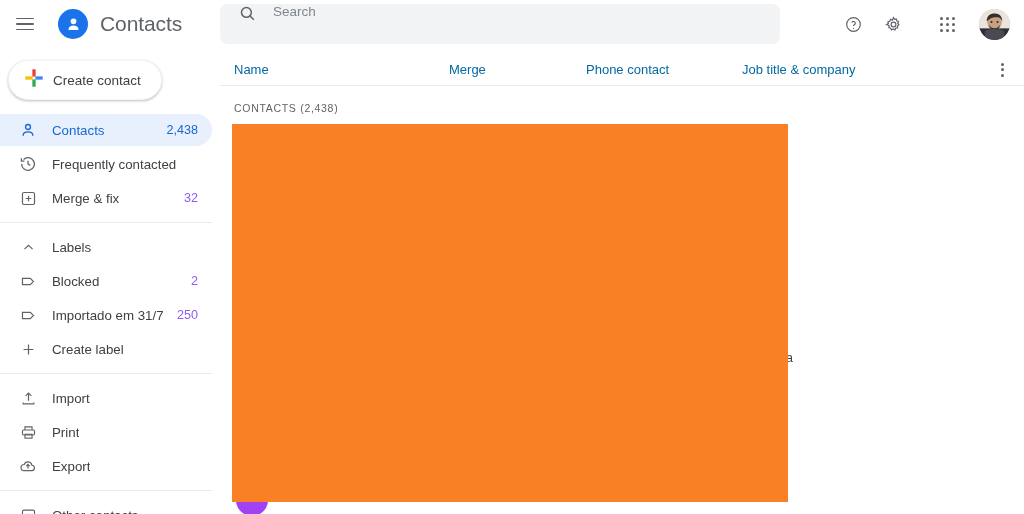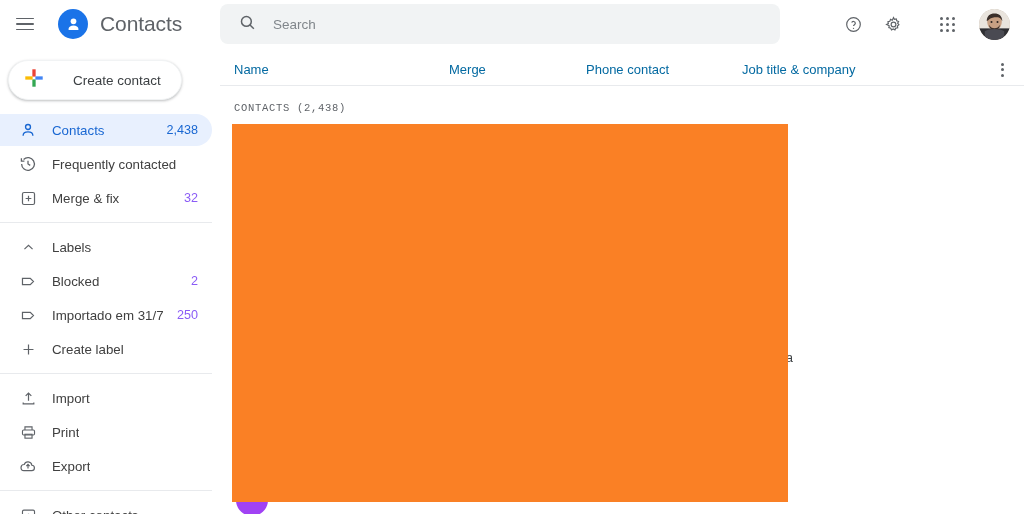--- a/index.html
+++ b/index.html
@@ -35,21 +35,21 @@
     display: flex; align-items: center; justify-content: center;
   }
   .brand-title {
     font-size: 21px; color: #5f6368; margin-left: 12px;
     letter-spacing: -0.1px; white-space: nowrap;
   }
 
   .create-btn {
     position: absolute; left: 8px; top: 60px;
     height: 40px; padding: 0 20px 0 14px;
-    display: flex; align-items: center; gap: 28px;
+    display: flex; align-items: center; gap: 8px;
     background: #ffffff; border: 1px solid #f1f3f4;
     border-radius: 21px;
     box-shadow: 0 1px 3px rgba(60,64,67,.22), 0 1px 2px rgba(60,64,67,.12);
     cursor: pointer; white-space: nowrap;
   }
   .create-btn .lbl { font-size: 13.5px; color: #3c4043; font-weight: 500; }
 
   .nav { position: absolute; left: 0; top: 112px; width: 220px; }
   .nav-item {
     position: relative;
@@ -78,21 +78,21 @@
   .nav-item.selected .ico { color: #1967d2; }
   .nav-sep { height: 1px; background: #e8eaed; margin: 8px 8px 8px 0; }
 
   
   #main { position: absolute; left: 220px; top: 0; width: 804px; height: 514px; }
 
   .topbar { height: 48px; display: flex; align-items: center; padding: 0 14px 0 0; }
   .searchbar {
     flex: 0 0 560px; height: 40px; margin-left: 0;
     background: #f1f3f4; border-radius: 8px;
-    display: flex; align-items: center; padding-left: 18px; gap: 16px;
+    display: flex; padding-left: 18px; gap: 16px;
     cursor: text;
   }
   .searchbar .ph { font-size: 13.5px; color: #80868b; }
   .topicons { margin-left: auto; display: flex; align-items: center; gap: 4px; }
   .ibtn {
     width: 36px; height: 36px; border-radius: 50%;
     display: flex; align-items: center; justify-content: center;
     color: #5f6368; cursor: pointer;
   }
   .avatar {
@@ -110,21 +110,21 @@
   }
   .colhead .c { font-size: 13px; color: #0369a1; }
   .c-name  { margin-left: 14px; width: 215px; }
   .c-email { width: 137px; }
   .c-phone { width: 156px; }
   .c-job   { width: 200px; }
   .colhead .dots { margin-left: auto; margin-right: 20px; cursor: pointer; }
 
   .section-label {
     font-size: 10.5px; color: #5f6368; letter-spacing: .7px;
-    padding: 16px 0 0 14px; font-weight: 400; font-family: Liberation Mono, monospace;
+    padding: 16px 0 0 14px; font-weight: 400;
   }
 
   
   .rows { position: relative; margin-top: 8px; }
   .row {
     display: flex; align-items: center; height: 48px;
     padding-left: 14px; white-space: nowrap;
   }
   .row .av {
     width: 32px; height: 32px; border-radius: 50%;

